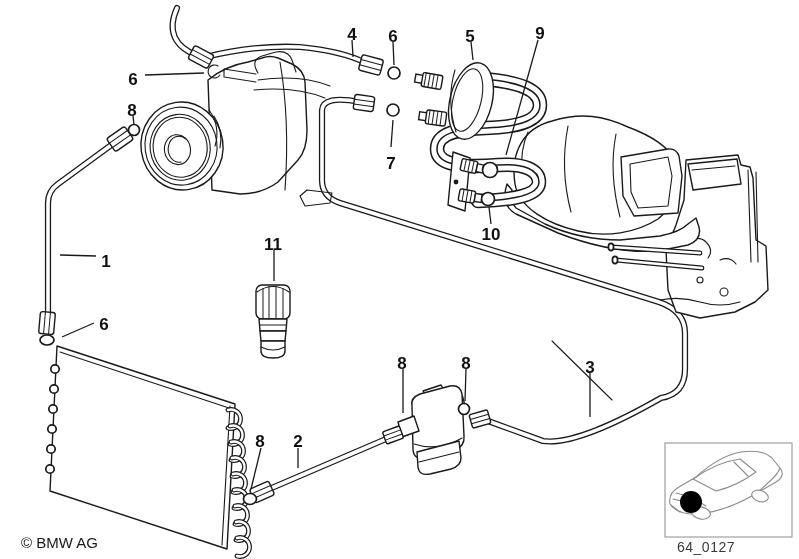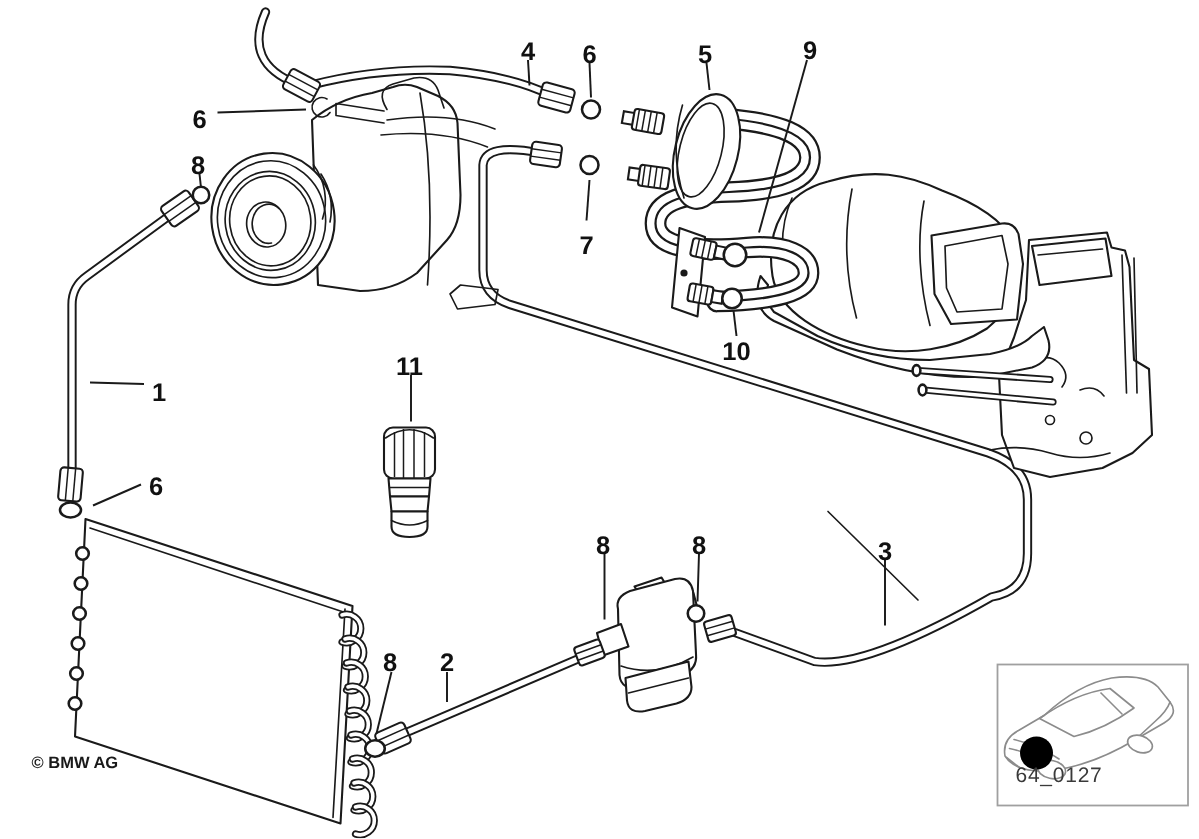--- a/index.html
+++ b/index.html
@@ -16,22 +16,22 @@
   .band-in{fill:none;stroke:#ffffff;stroke-width:11.5;stroke-linecap:round;stroke-linejoin:round;}
   .band-mid{fill:none;stroke:#1a1a1a;stroke-width:1.5;stroke-linecap:round;}
   .oring{fill:#ffffff;stroke:#1a1a1a;stroke-width:1.7;}
   .nut{fill:#ffffff;stroke:#1a1a1a;stroke-width:1.4;}
   .nutline{stroke:#1a1a1a;stroke-width:1;}
   .hatch{stroke:#1a1a1a;stroke-width:1;}
   .car{fill:none;stroke:#8c8c8c;stroke-width:1.1;stroke-linejoin:round;stroke-linecap:round;}
   .carfill{fill:#ffffff;stroke:#8c8c8c;stroke-width:1.1;}
   .callout-text{font-family:"Liberation Sans",sans-serif;font-size:17px;font-weight:bold;fill:#111111;}
   .callout-line{stroke:#1a1a1a;stroke-width:1.3;}
-  .copyright{position:absolute;left:21px;top:503px;font-size:11px;font-weight:bold;color:#1a1a1a;}
-  .inset-caption{position:absolute;left:677px;top:508px;font-size:14px;color:#3a3a3a;letter-spacing:0.5px;}
+  .copyright{position:absolute;left:21px;top:534px;font-size:15px;font-weight:normal;color:#1a1a1a;}
+  .inset-caption{position:absolute;left:677px;top:539px;font-size:14px;color:#3a3a3a;letter-spacing:0.5px;}
 </style>
 </head>
 <body>
 
 <div class="stage">
 <svg width="799" height="559" viewBox="0 0 799 559">
   <defs>
     <path id="p-hose" d="M 177,8 Q 162,42 198,56"></path>
     <path id="p-4" d="M 206,57 Q 252,45 300,47 Q 342,51 366,63"></path>
     <path id="p-1" d="M 114,143 L 58,184 Q 48,191 48,203 L 48,317"></path>

